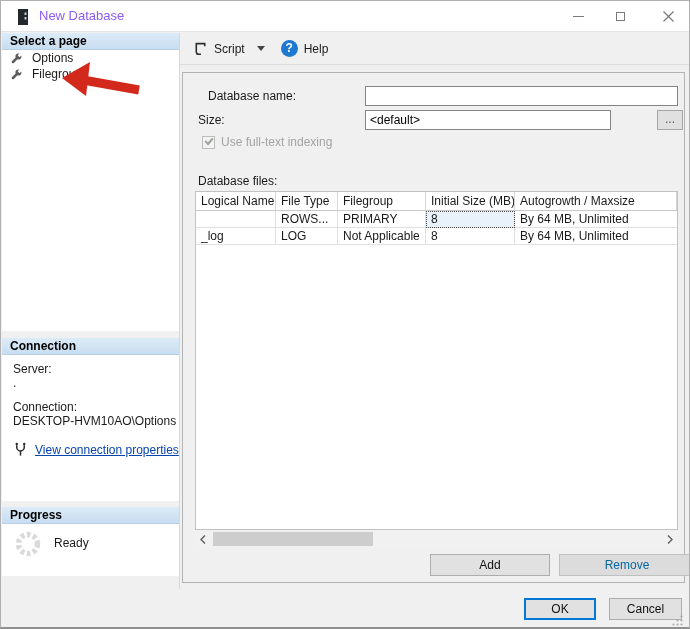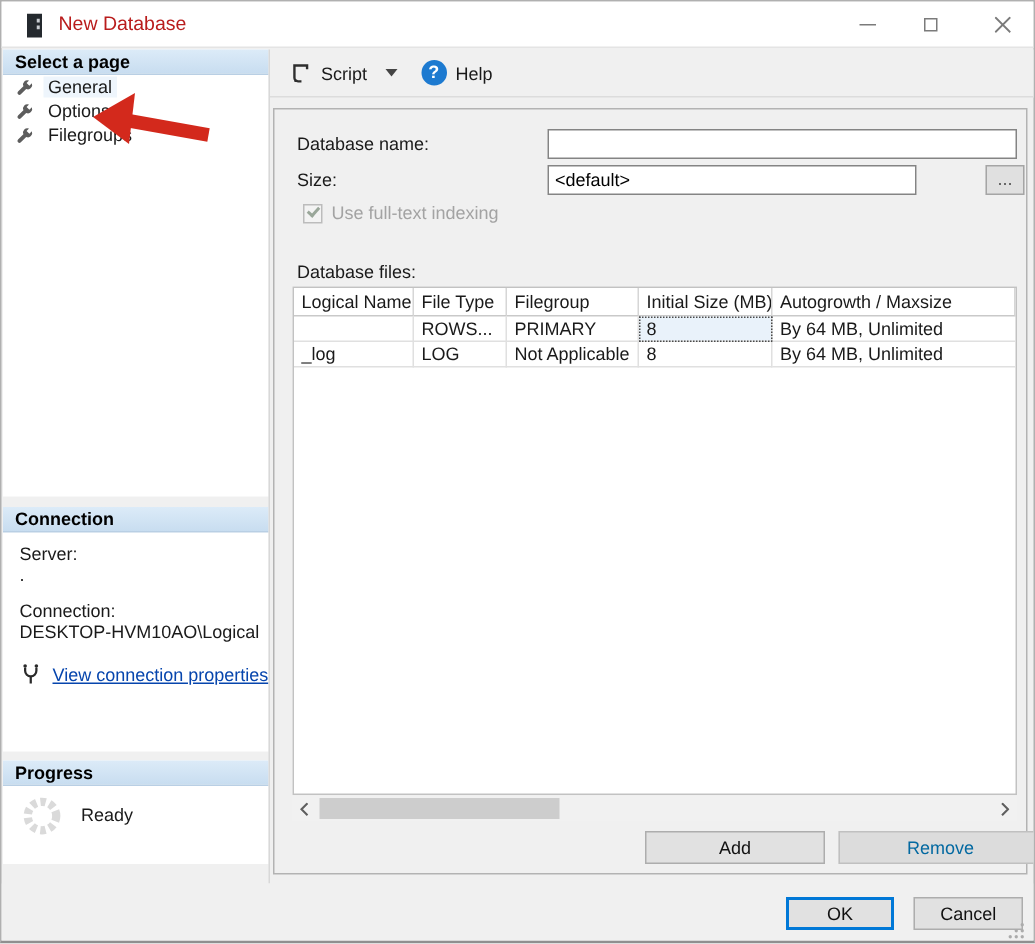--- a/index.html
+++ b/index.html
@@ -6,21 +6,21 @@
   html,body { background:#ffffff; }
   body { font-family:"Liberation Sans", sans-serif; font-size:12px; color:#1a1a1a; }
 
   .window { position:relative; width:690px; height:629px; background:#f0f0f0;
             border:1px solid #b0b0b0; border-bottom:2px solid #8f8f8f; overflow:hidden; }
 
   
   .titlebar { position:absolute; left:0; top:0; width:100%; height:31px; background:#ffffff;
               border-bottom:1px solid #e4e4e4; }
   .title-icon { position:absolute; left:17px; top:8px; }
-  .title-text { position:absolute; left:38px; top:0; line-height:30px; font-size:13px; color:#b91c1c; }
+  .title-text { position:absolute; left:38px; top:0; line-height:30px; font-size:13px; color:#8b5cf6; }
   .winbtn { position:absolute; top:0; width:42px; height:30px; display:flex; align-items:center; justify-content:center; }
   .winbtn.min { left:556px; } .winbtn.max { left:598px; } .winbtn.close { left:646px; }
   .glyph-min { width:11px; height:1px; background:#7b7b7b; }
   .glyph-max { width:9px; height:9px; border:1px solid #7b7b7b; }
 
   
   .sidebar { position:absolute; left:1px; top:32px; width:177px; height:556px; background:#f0f0f0; }
   .v-divider { position:absolute; left:178px; top:32px; width:1px; height:556px; background:#d8d8d8; }
   .panel { position:absolute; left:0; width:177px; background:#ffffff; }
   .panel-hd { height:17px; line-height:16px; padding-left:8px; font-weight:bold; color:#000;
@@ -116,26 +116,20 @@
       <svg width="11" height="11">
           <line x1="0.5" y1="0.5" x2="10.5" y2="10.5" stroke="#7b7b7b" stroke-width="1.2"></line>
           <line x1="10.5" y1="0.5" x2="0.5" y2="10.5" stroke="#7b7b7b" stroke-width="1.2"></line>
         </svg>
     </div>
   </div>
 
   <div class="sidebar">
     <div class="panel p-pages">
       <div class="panel-hd">Select a page</div>
-      <div class="page-item sel">
-        <svg width="13" height="13" viewBox="0 0 16 16">
-            <path d="M13.8 4.4 A3.5 3.5 0 0 1 9.2 9 L4.8 13.4 A1.6 1.6 0 0 1 2.5 11.1 L6.9 6.7 A3.5 3.5 0 0 1 11.5 2.1 L9.5 4.1 L11.8 6.4 Z" fill="#5d5d5d"></path>
-          </svg>
-        <span class="lbl">General</span>
-      </div>
       <div class="page-item">
         <svg width="13" height="13" viewBox="0 0 16 16">
             <path d="M13.8 4.4 A3.5 3.5 0 0 1 9.2 9 L4.8 13.4 A1.6 1.6 0 0 1 2.5 11.1 L6.9 6.7 A3.5 3.5 0 0 1 11.5 2.1 L9.5 4.1 L11.8 6.4 Z" fill="#5d5d5d"></path>
           </svg>
         <span class="lbl">Options</span>
       </div>
       <div class="page-item">
         <svg width="13" height="13" viewBox="0 0 16 16">
             <path d="M13.8 4.4 A3.5 3.5 0 0 1 9.2 9 L4.8 13.4 A1.6 1.6 0 0 1 2.5 11.1 L6.9 6.7 A3.5 3.5 0 0 1 11.5 2.1 L9.5 4.1 L11.8 6.4 Z" fill="#5d5d5d"></path>
           </svg>
@@ -143,21 +137,21 @@
       </div>
     </div>
 
     <div class="panel p-conn">
       <div class="panel-hd">Connection</div>
       <div class="conn-body">
         <div>Server:</div>
         <div>.</div>
         <div class="gap8"></div>
         <div>Connection:</div>
-        <div>DESKTOP-HVM10AO\Logical</div>
+        <div>DESKTOP-HVM10AO\Options</div>
         <div class="gap10"></div>
         <div class="link-row">
           <svg width="15" height="15" viewBox="0 0 16 16">
             <circle cx="4" cy="2.2" r="1.3" fill="#2b2b2b"></circle>
               <circle cx="12" cy="2.2" r="1.3" fill="#2b2b2b"></circle>
             <path d="M4 3.5 v2 a4 4 0 0 0 8 0 v-2" fill="none" stroke="#2b2b2b" stroke-width="1.6"></path>
             <line x1="8" y1="9.5" x2="8" y2="14.5" stroke="#2b2b2b" stroke-width="1.6"></line>
           </svg>
           <span class="link">View connection properties</span>
         </div>
@@ -185,21 +179,21 @@
       <span class="t-lbl">Script</span>
     </div>
     <div class="caret"></div>
     <div class="tool-btn" style="margin-left:12px">
       <span class="help-circle">?</span>
       <span class="t-lbl">Help</span>
     </div>
   </div>
 
   <div class="content">
-    <span class="c-label" style="left:15px; top:13px;">Database name:</span>
+    <span class="c-label" style="left:25px; top:13px;">Database name:</span>
     <input class="tbox" style="left: 182px; top: 13px; width: 313px;" value="">
 
     <span class="c-label" style="left:15px; top:37px;">Size:</span>
     <input class="tbox" style="left: 182px; top: 37px; width: 246px;" value="&lt;default&gt;">
     <div class="browse">...</div>
 
     <span class="chk"></span>
     <span class="chk-lbl">Use full-text indexing</span>
 
     <span class="c-label" style="left:15px; top:98px;">Database files:</span>

